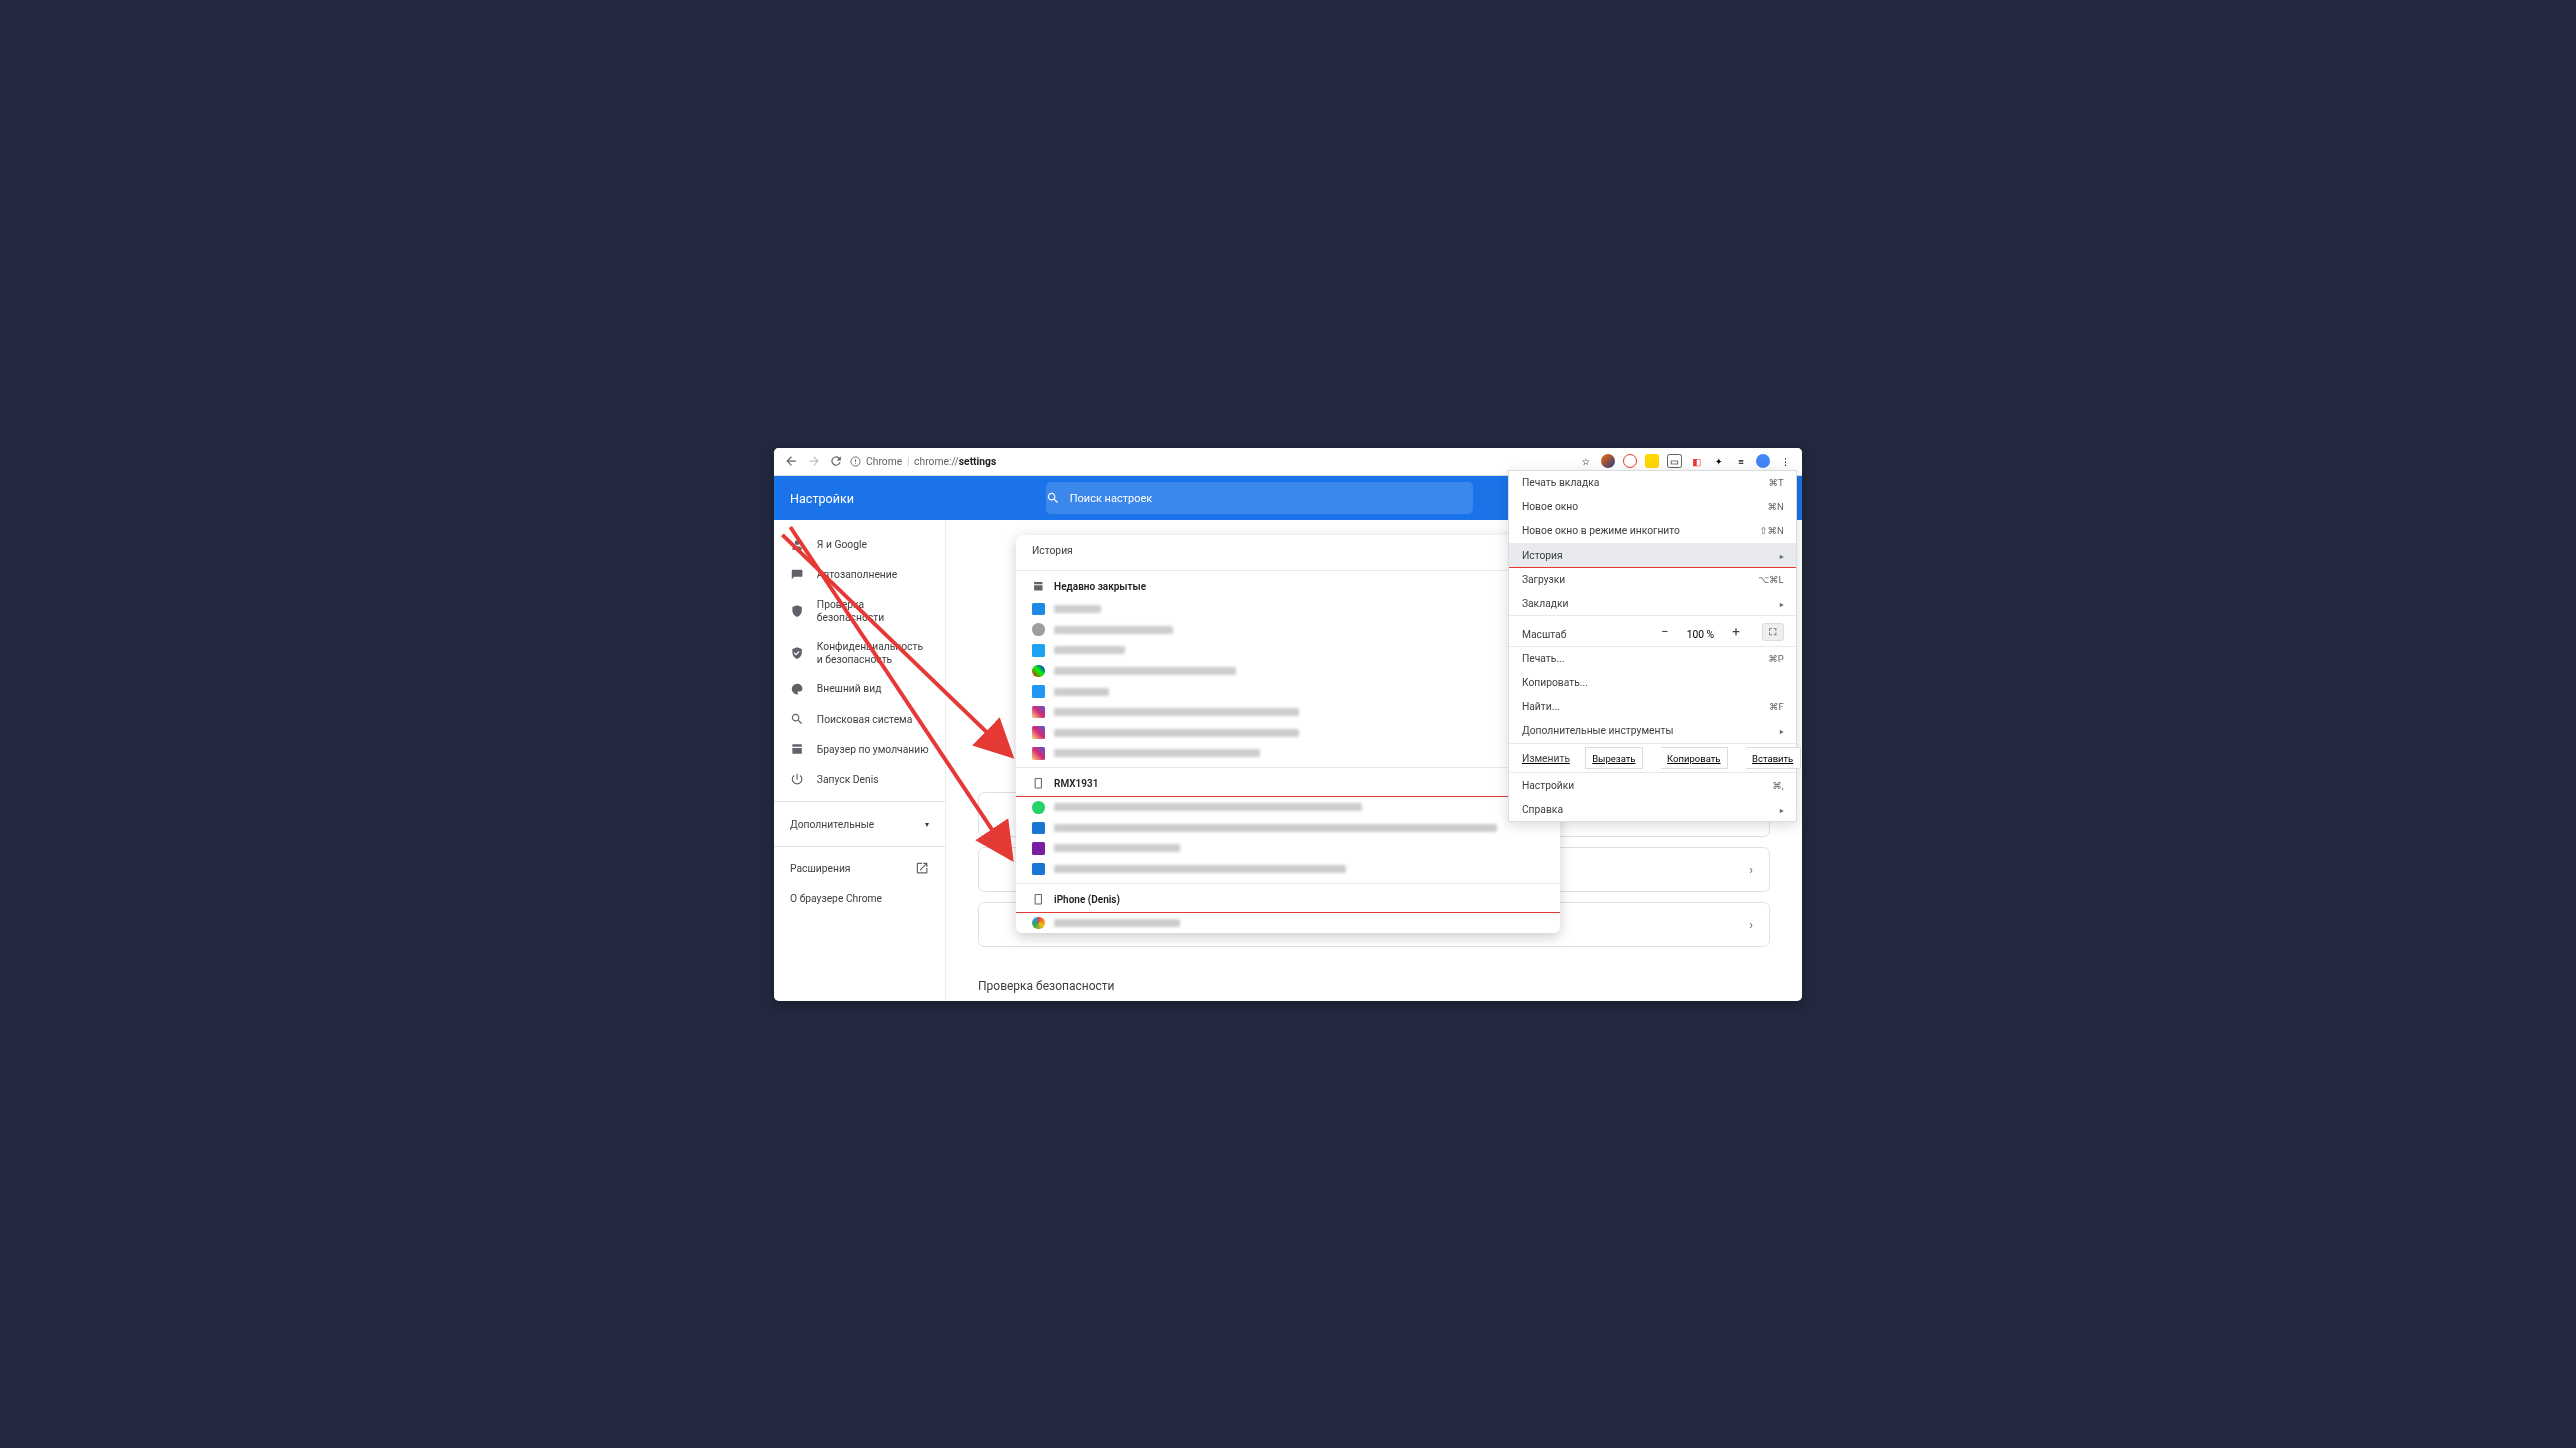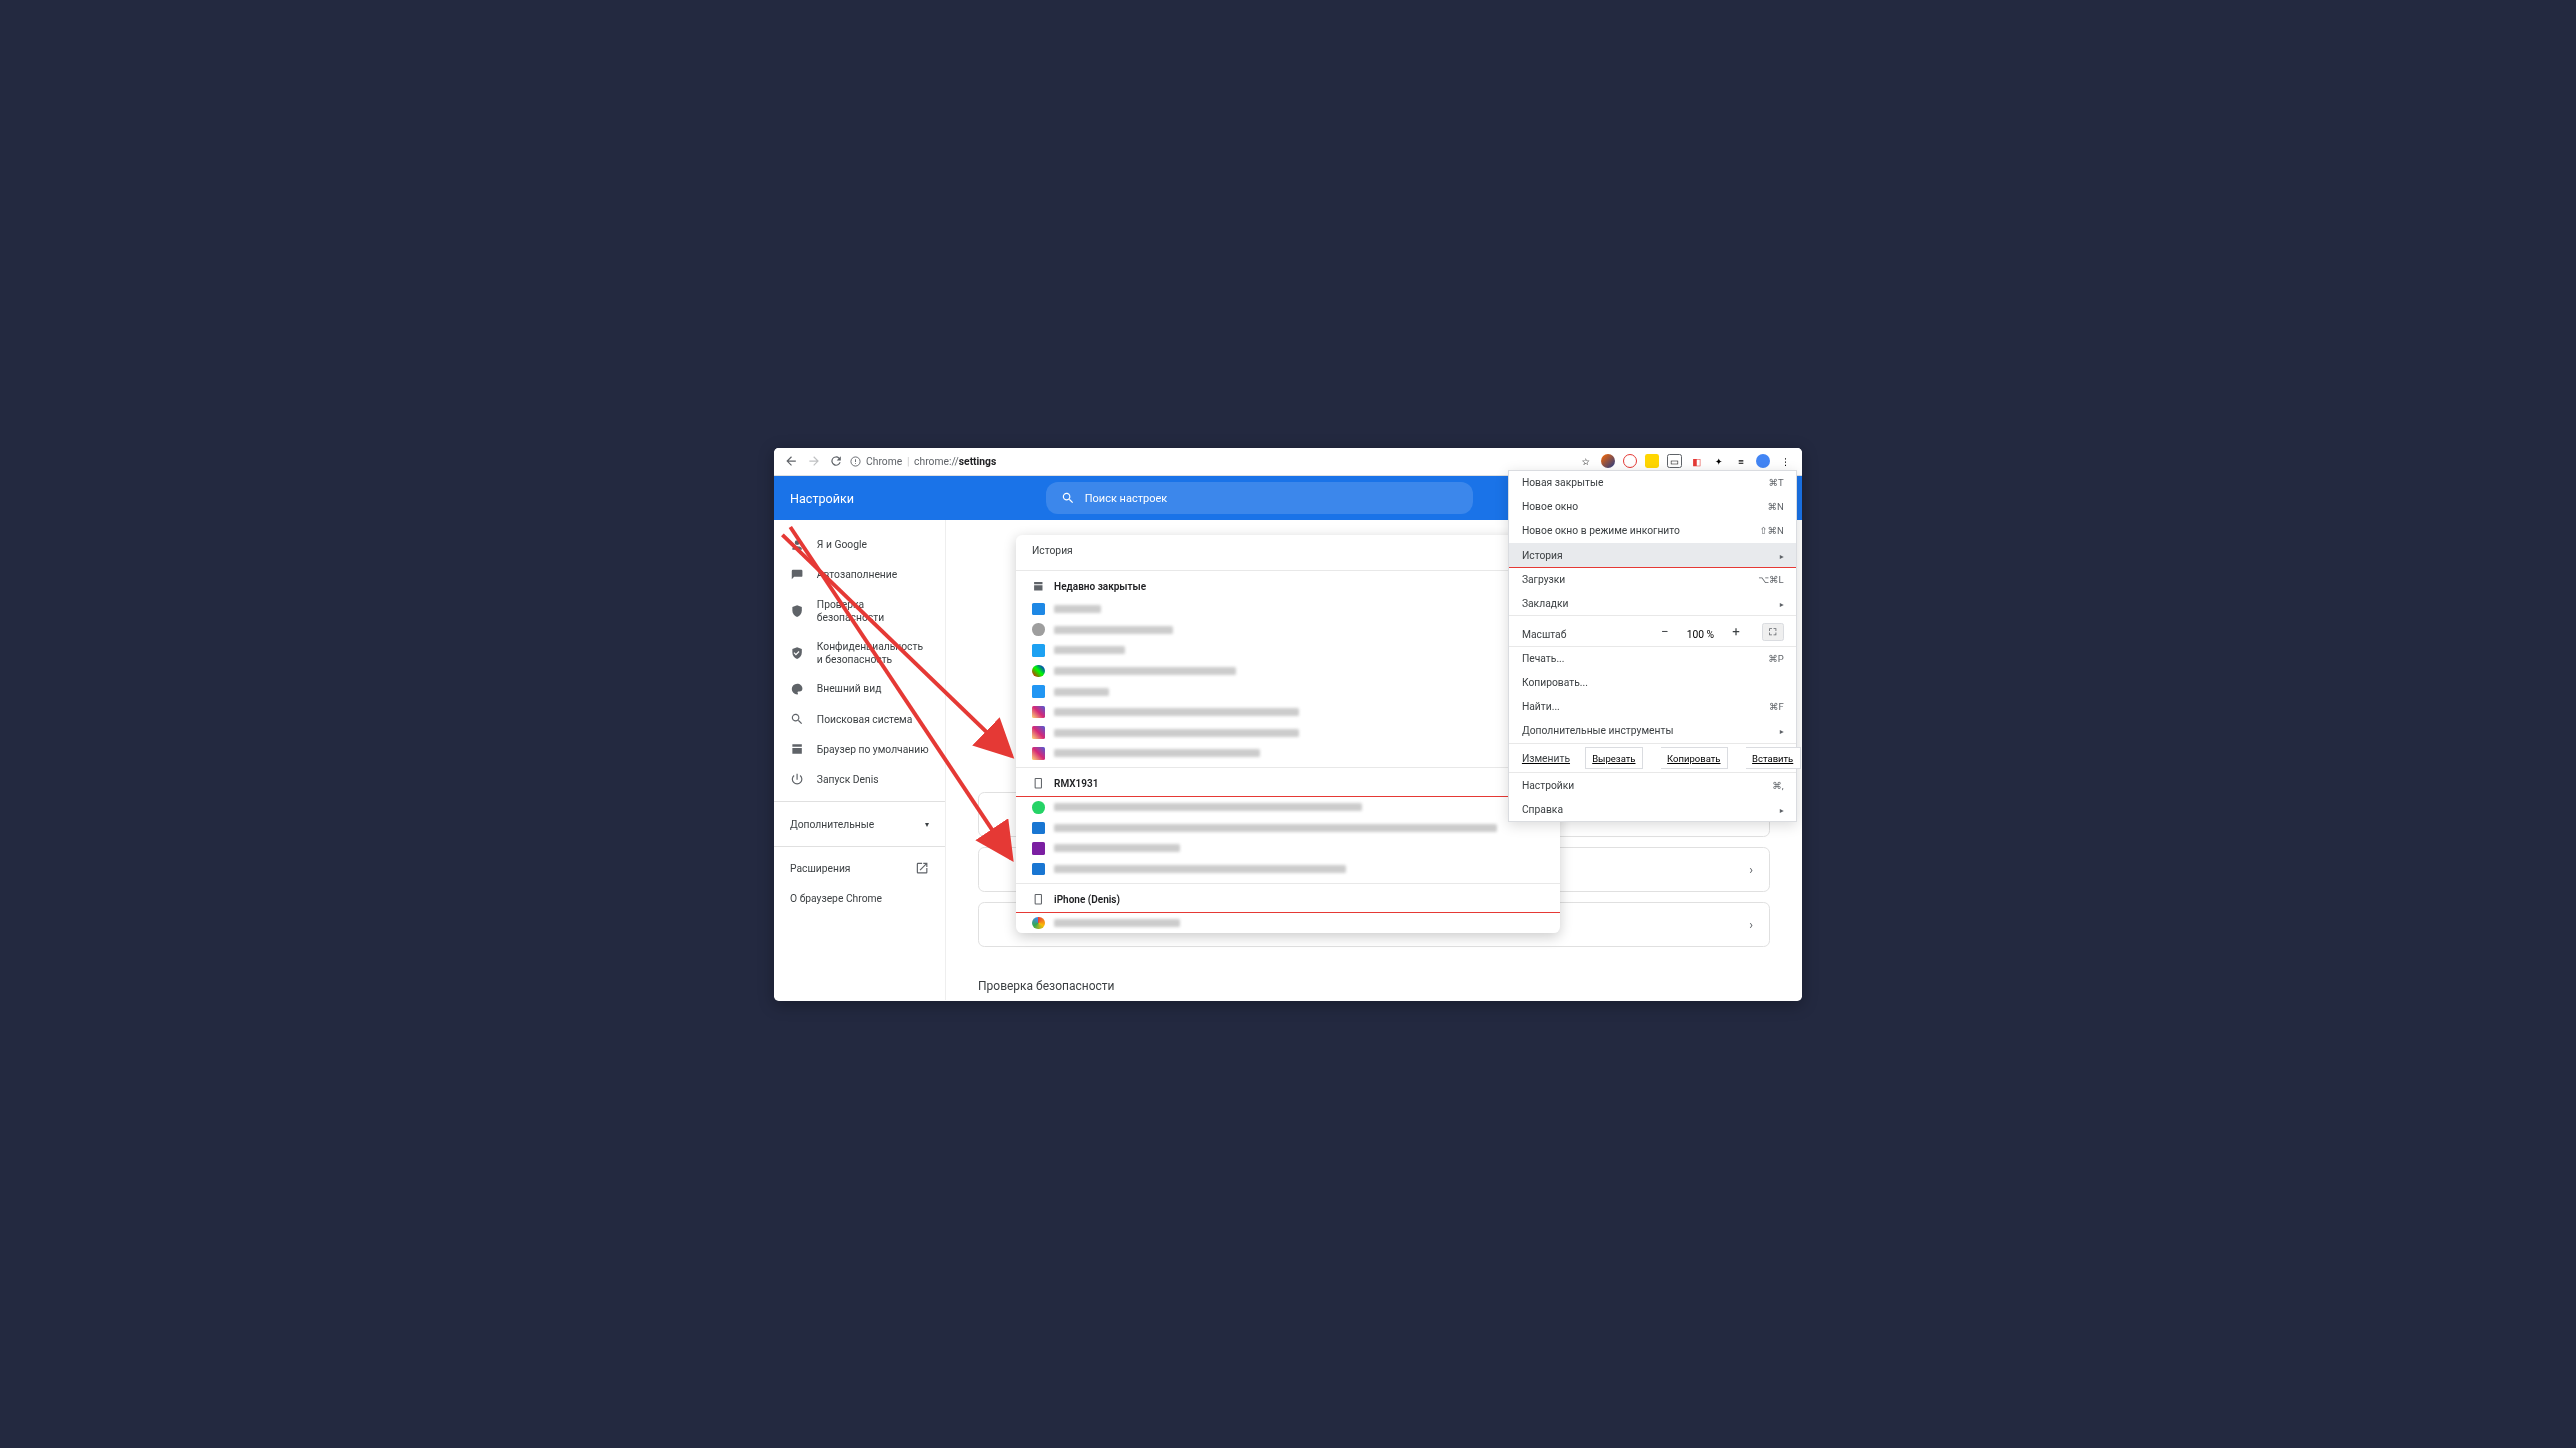--- a/index.html
+++ b/index.html
@@ -10,21 +10,21 @@
 .nav-btn { width: 16px; height: 16px; display: flex; align-items: center; justify-content: center; color: #5f6368; cursor: pointer; }
 .nav-btn.disabled { opacity: 0.4; }
 .url-area { flex: 1; display: flex; align-items: center; gap: 4.7px; color: #5f6368; font-size: 10.3px; }
 .url-area .prefix { color: #5f6368; }
 .url-area .path { color: #202124; }
 .ext-icons { display: flex; align-items: center; gap: 8px; }
 .ext-icon { width: 14.2px; height: 14.2px; border-radius: 2.4px; display: flex; align-items: center; justify-content: center; font-size: 9.5px; }
 
 .settings-header { height: 44px; background: #1a73e8; display: flex; align-items: center; padding: 0 16px; color: #fff; gap: 19px; }
 .settings-title { font-size: 12.6px; flex: 0 0 237px; }
-.search-box { flex: 0 0 427px; height: 32px; background: rgba(255,255,255,0.15); border-radius: 12px; display: flex; align-items: center; padding: 0 15px; gap: 9.5px; color: #fff; font-size: 11px; }
+.search-box { flex: 0 0 427px; height: 32px; background: rgba(255,255,255,0.15); border-radius: 5px; display: flex; align-items: center; padding: 0 0; gap: 9.5px; color: #fff; font-size: 11px; }
 .search-box svg { fill: #fff; }
 
 .body-area { display: flex; height: calc(100% - 73px); position: relative; }
 .sidebar { width: 172px; padding: 9.5px 0; border-right: 0.8px solid #eee; }
 .sidebar-item { display: flex; align-items: center; gap: 12.6px; padding: 8px 16px; font-size: 10.3px; color: #3c4043; cursor: pointer; }
 .sidebar-item svg { width: 14.2px; height: 14.2px; fill: #5f6368; flex-shrink: 0; }
 .sidebar-divider { height: 0.8px; background: #e0e0e0; margin: 6.3px 0; }
 .sidebar-adv { padding: 9.5px 16px; font-size: 10.3px; color: #3c4043; display: flex; justify-content: space-between; align-items: center; gap: 37px; }
 
 .main-content { flex: 1; padding: 19px 32px; overflow: auto; }
@@ -279,21 +279,21 @@
       <span>iPhone (Denis)</span>
     </div>
     <div class="history-item">
         <div class="favicon" style="background:conic-gradient(#ea4335,#fbbc05,#34a853,#4285f4);border-radius:50%"></div>
         <div class="blur-text" style="width:126px"></div>
       </div>
   </div>
 
   <div class="main-menu">
     <div class="menu-item">
-        <span>Новая закрытые</span>
+        <span>Печать вкладка</span>
         <span class="menu-shortcut">⌘T</span>
       </div>
     <div class="menu-item">
         <span>Новое окно</span>
         <span class="menu-shortcut">⌘N</span>
       </div>
     <div class="menu-item">
         <span>Новое окно в режиме инкогнито</span>
         <span class="menu-shortcut">⇧⌘N</span>
       </div>

